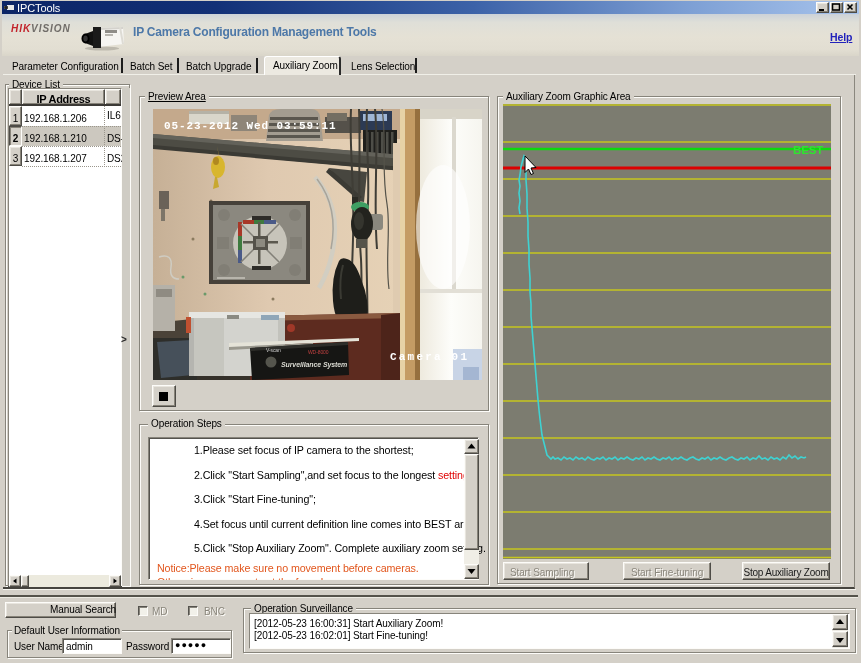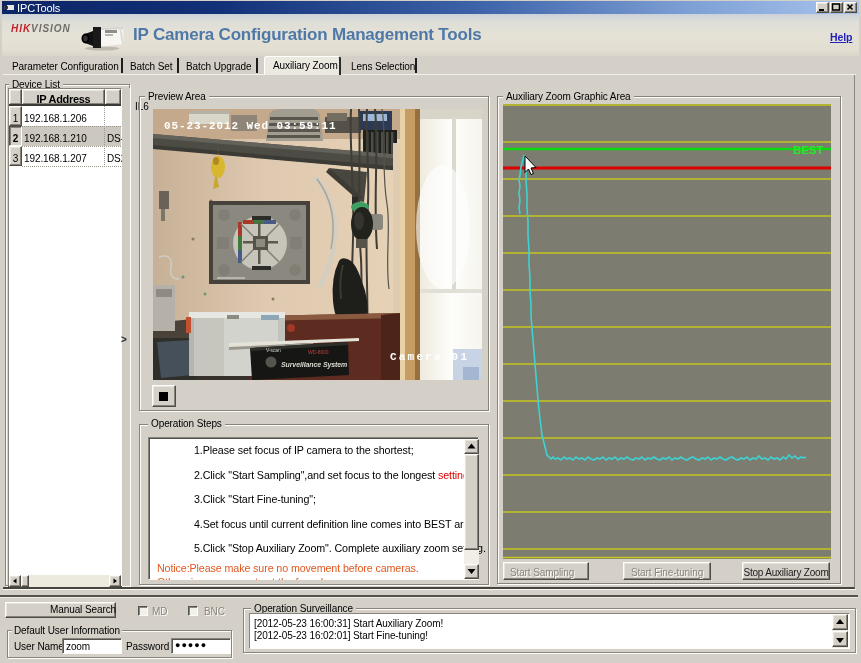--- a/index.html
+++ b/index.html
@@ -37,21 +37,21 @@
   <polygon points="17,2 42,1 43,18 17,21" fill="#f6f5f2"></polygon>
   <polygon points="17,2 42,1 42,3 17,4" fill="#d4d2cc"></polygon>
   <polygon points="40,1 43,18 41,18 38,1" fill="#dddbd4"></polygon>
   <rect x="12" y="1" width="8" height="21" fill="#1a1a1a"></rect>
   <polygon points="12,5 4,8 4,17 12,20" fill="#111"></polygon>
   <ellipse cx="4.5" cy="12.5" rx="4" ry="5" fill="#000"></ellipse>
   <ellipse cx="4.5" cy="12.5" rx="2.2" ry="3" fill="#333"></ellipse>
   <rect x="24" y="4" width="12" height="3" fill="#8f8d88"></rect>
   <rect x="24" y="8" width="8" height="2" fill="#b8b6b0"></rect>
 </svg>
-<div class="abs" style="left:133px;top:25px;font-size:17px;font-weight:bold;letter-spacing:-0.2px;color:#4d78a8;">IP Camera Configuration Management Tools</div>
+<div class="abs" style="left:133px;top:25px;font-size:12px;font-weight:bold;letter-spacing:-0.2px;color:#4d78a8;">IP Camera Configuration Management Tools</div>
 <div class="abs" style="left:830px;top:31px;font-size:10.5px;font-weight:bold;color:#2222bb;text-decoration:underline;">Help</div>
 
 <div class="abs" style="left:2px;top:56px;width:857px;height:19px;background:#d4d0c8;"></div>
 <div class="abs" style="left:3px;top:74px;width:853px;height:1px;background:#f0efe8;"></div>
 <div class="abs" style="left:12px;top:61px;">Parameter Configuration</div>
 <div class="abs" style="left:121px;top:58px;width:2px;height:15px;background:#1c1c1c;"></div>
 <div class="abs" style="left:130px;top:61px;">Batch Set</div>
 <div class="abs" style="left:177px;top:58px;width:2px;height:15px;background:#1c1c1c;"></div>
 <div class="abs" style="left:186px;top:61px;">Batch Upgrade</div>
 <div class="abs" style="left:256px;top:58px;width:2px;height:15px;background:#1c1c1c;"></div>
@@ -72,21 +72,21 @@
 <div class="abs" style="left:8px;top:586px;width:114px;height:2px;background:#45433e;"></div>
 <div class="abs raised" style="left:9px;top:89px;width:13px;height:16px;"></div>
 <div class="abs raised" style="left:22px;top:89px;width:83px;height:16px;"></div>
 <div class="abs raised" style="left:105px;top:89px;width:16px;height:16px;"></div>
 <div class="abs" style="left:22px;top:93px;width:83px;text-align:center;font-weight:bold;font-size:11px;letter-spacing:-0.3px;">IP Address</div>
 <div class="abs" style="left:9px;top:104px;width:112px;height:2px;background:#3c3a36;"></div>
 
 <div class="abs raised" style="left:9px;top:106px;width:13px;height:20px;"></div>
 <div class="abs" style="left:9px;top:113px;width:13px;text-align:center;">1</div>
 <div class="abs" style="left:24px;top:113px;">192.168.1.206</div>
-<div class="abs" style="left:107px;top:101px;margin-left:28px;">IL6</div>
+<div class="abs" style="left:107px;top:110px;">IL6</div>
 <div class="abs" style="left:22px;top:126px;width:99px;height:20px;background:#ccc8bf;"></div>
 <div class="abs raised" style="left:9px;top:126px;width:13px;height:20px;border-color:#4e4c47 #fdfcf9 #fdfcf9 #4e4c47;box-shadow:inset 1px 1px 0 #878379;"></div>
 <div class="abs" style="left:9px;top:133px;width:13px;text-align:center;font-weight:bold;">2</div>
 <div class="abs" style="left:24px;top:133px;">192.168.1.210</div>
 <div class="abs" style="left:107px;top:133px;">DS-</div>
 <div class="abs raised" style="left:9px;top:146px;width:13px;height:20px;"></div>
 <div class="abs" style="left:9px;top:153px;width:13px;text-align:center;">3</div>
 <div class="abs" style="left:24px;top:153px;">192.168.1.207</div>
 <div class="abs" style="left:107px;top:153px;">DS2</div>
 <div class="abs" style="left:104px;top:106px;width:1px;height:60px;background:repeating-linear-gradient(180deg,#9a968c 0 1px,transparent 1px 2px);"></div>
@@ -100,21 +100,21 @@
 <div class="abs raised" style="left:21px;top:575px;width:8px;height:12px;"></div>
 <svg class="abs" style="left:9px;top:575px;" width="112" height="12">
     <polygon points="7.5,3.5 7.5,8.5 4,6" fill="#000"></polygon>
     <polygon points="104.5,3.5 104.5,8.5 108,6" fill="#000"></polygon>
   </svg>
 
 <div class="abs" style="left:122px;top:88px;width:8px;height:498px;background:#cfccc4;"></div>
 <div class="abs" style="left:121px;top:334px;width:10px;height:12px;font-size:10px;font-weight:bold;color:#2a2a2a;">&gt;</div>
 
 <div class="abs etched" style="left:139px;top:96px;width:350px;height:315px;"></div>
-<div class="abs" style="left:145px;top:91px;background:#d4d0c8;padding:0 3px;">Preview Area</div>
+<div class="abs" style="left:145px;top:91px;background:#d4d0c8;padding:0 3px;text-decoration:underline;">Preview Area</div>
 
 <svg class="abs" style="left:153px;top:109px;" width="329" height="271" viewBox="0 0 329 271">
 <defs>
 <linearGradient id="wall" x1="0" y1="0" x2="1" y2="0">
  <stop offset="0" stop-color="#c6b096"></stop>
         <stop offset="0.35" stop-color="#dfc9b0"></stop>
         <stop offset="0.75" stop-color="#e6d2b6"></stop>
 </linearGradient>
 <linearGradient id="win" x1="0" y1="0" x2="1" y2="0">
  <stop offset="0" stop-color="#eeeade"></stop>
@@ -346,21 +346,21 @@
 <div class="abs" style="left:5px;top:604px;width:111px;text-align:right;">Manual Search</div>
 <div class="abs" style="left:138px;top:606px;width:10px;height:10px;background:#f2f1ea;border:1px solid;border-color:#55534e #fdfcf9 #fdfcf9 #55534e;box-shadow:inset 1px 1px 0 #87847b;"></div>
 <div class="abs gray" style="left:152px;top:606px;">MD</div>
 <div class="abs" style="left:188px;top:606px;width:10px;height:10px;background:#f2f1ea;border:1px solid;border-color:#55534e #fdfcf9 #fdfcf9 #55534e;box-shadow:inset 1px 1px 0 #87847b;"></div>
 <div class="abs gray" style="left:204px;top:606px;">BNC</div>
 
 <div class="abs etched" style="left:7px;top:630px;width:225px;height:28px;"></div>
 <div class="abs" style="left:12px;top:625px;background:#d4d0c8;padding:0 2px;">Default User Information</div>
 <div class="abs" style="left:14px;top:641px;">User Name</div>
 <div class="abs sunken" style="left:62px;top:638px;width:60px;height:16px;"></div>
-<div class="abs" style="left:66px;top:641px;">zoom</div>
+<div class="abs" style="left:66px;top:641px;">admin</div>
 <div class="abs" style="left:126px;top:641px;">Password</div>
 <div class="abs sunken" style="left:171px;top:638px;width:60px;height:16px;"></div>
 <div class="abs" style="left:175px;top:640px;font-size:9px;letter-spacing:1px;font-weight:bold;">●●●●●</div>
 
 <div class="abs etched" style="left:243px;top:608px;width:613px;height:45px;"></div>
 <div class="abs" style="left:251px;top:603px;background:#d4d0c8;padding:0 3px;">Operation Surveillance</div>
 <div class="abs" style="left:249px;top:613px;width:601px;height:36px;background:#fff;border:1px solid;border-color:#87847b #fdfcf9 #fdfcf9 #87847b;"></div>
 <div class="abs" style="left:254px;top:618px;line-height:11.5px;">[2012-05-23 16:00:31] Start Auxiliary Zoom!<br>[2012-05-23 16:02:01] Start Fine-tuning!</div>
 <div class="abs" style="left:832px;top:614px;width:16px;height:34px;background:#ece9e2;"></div>
 <div class="abs raised" style="left:832px;top:614px;width:16px;height:16px;"></div>

